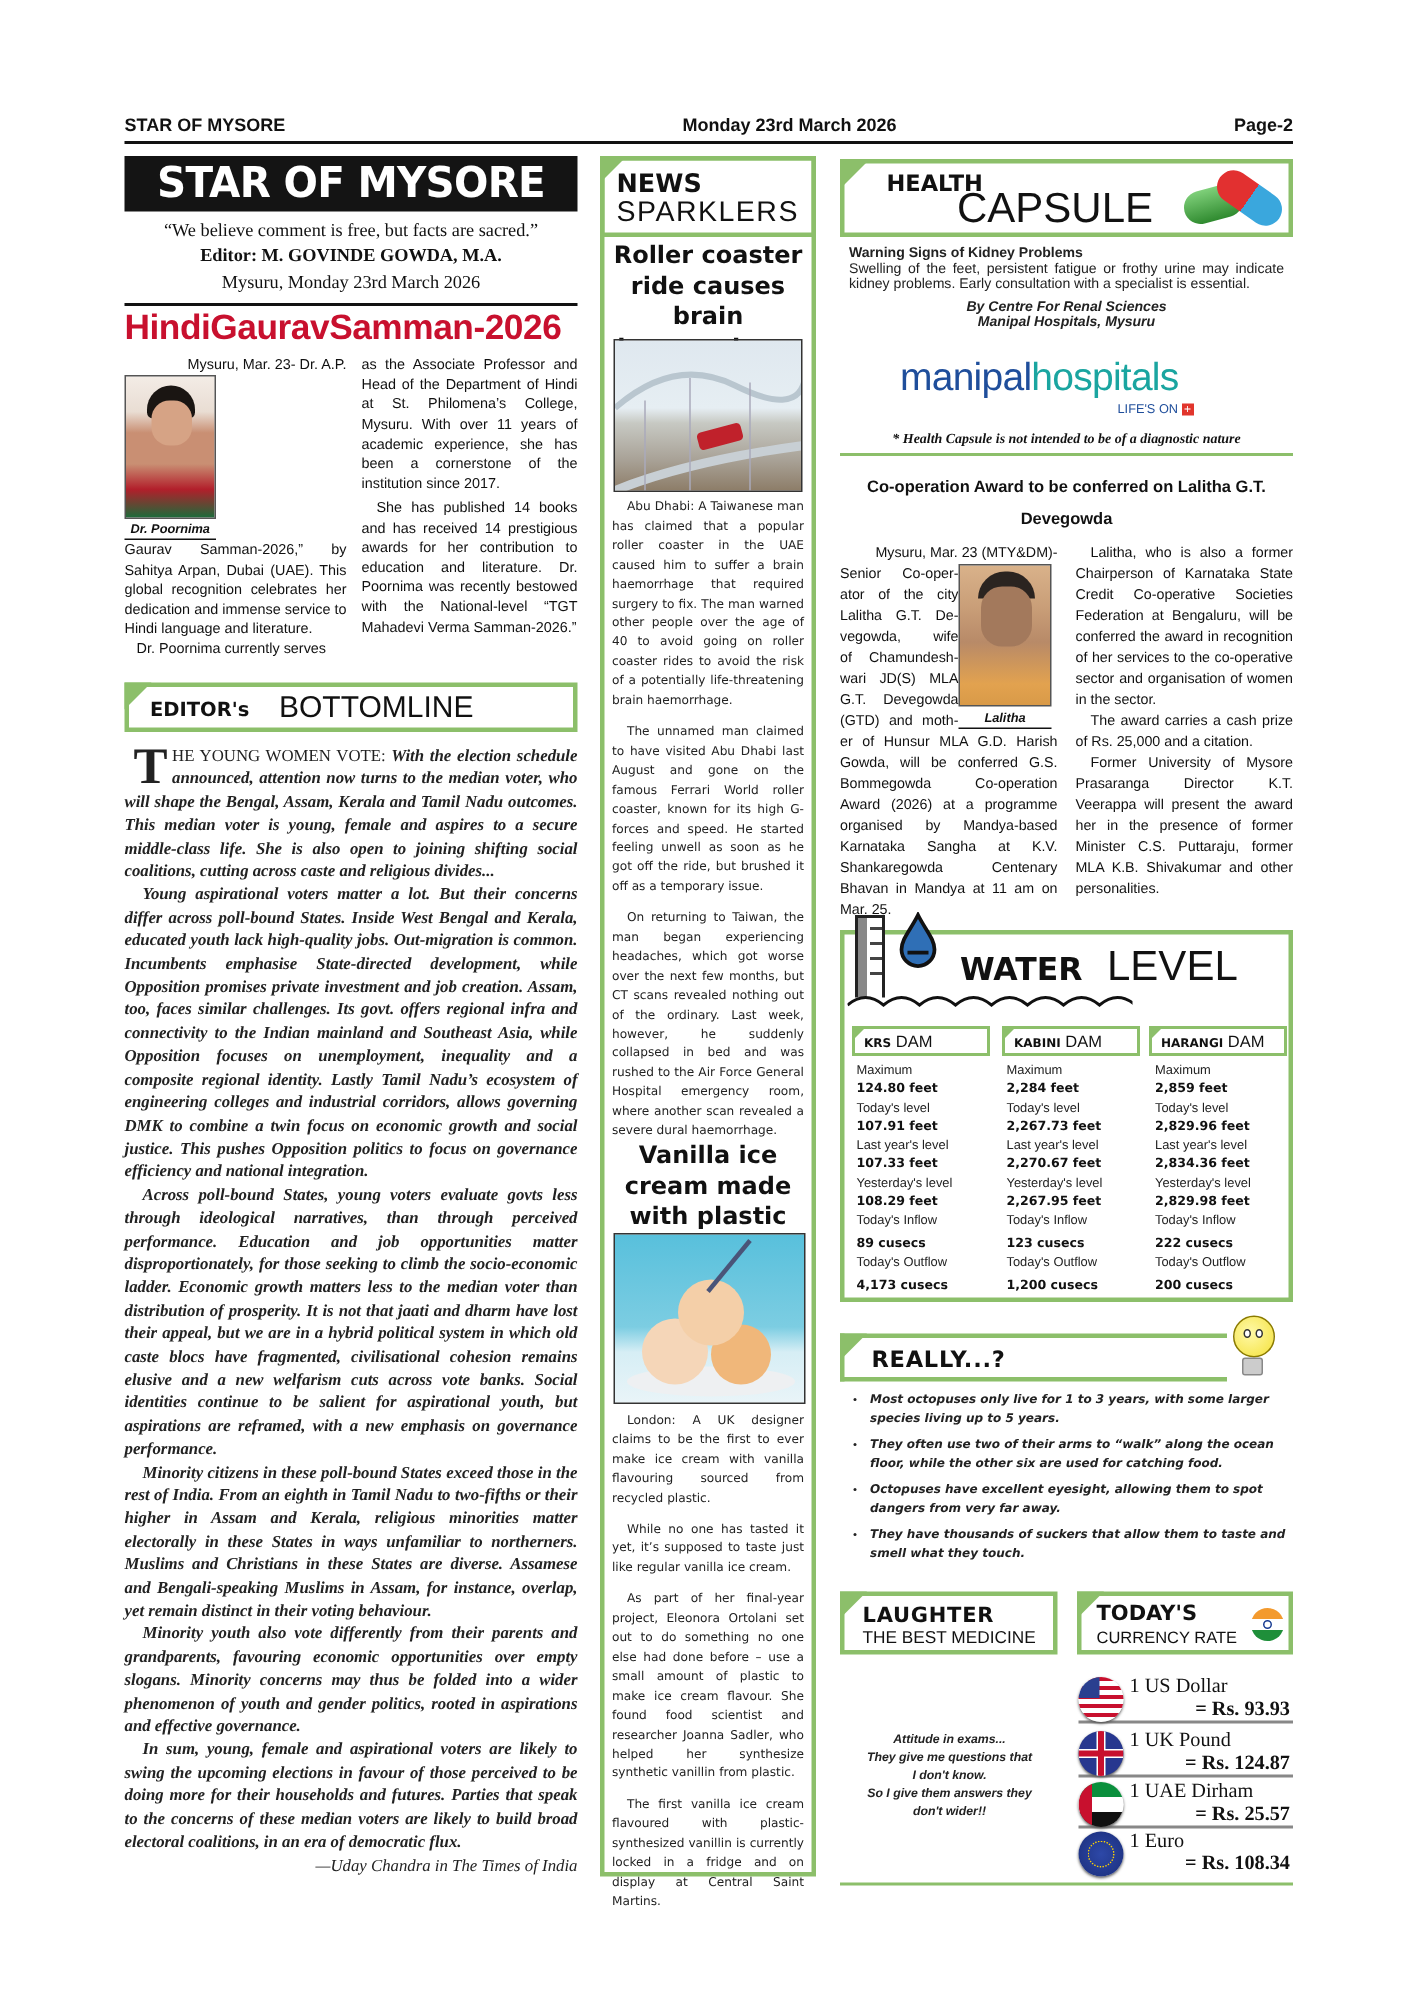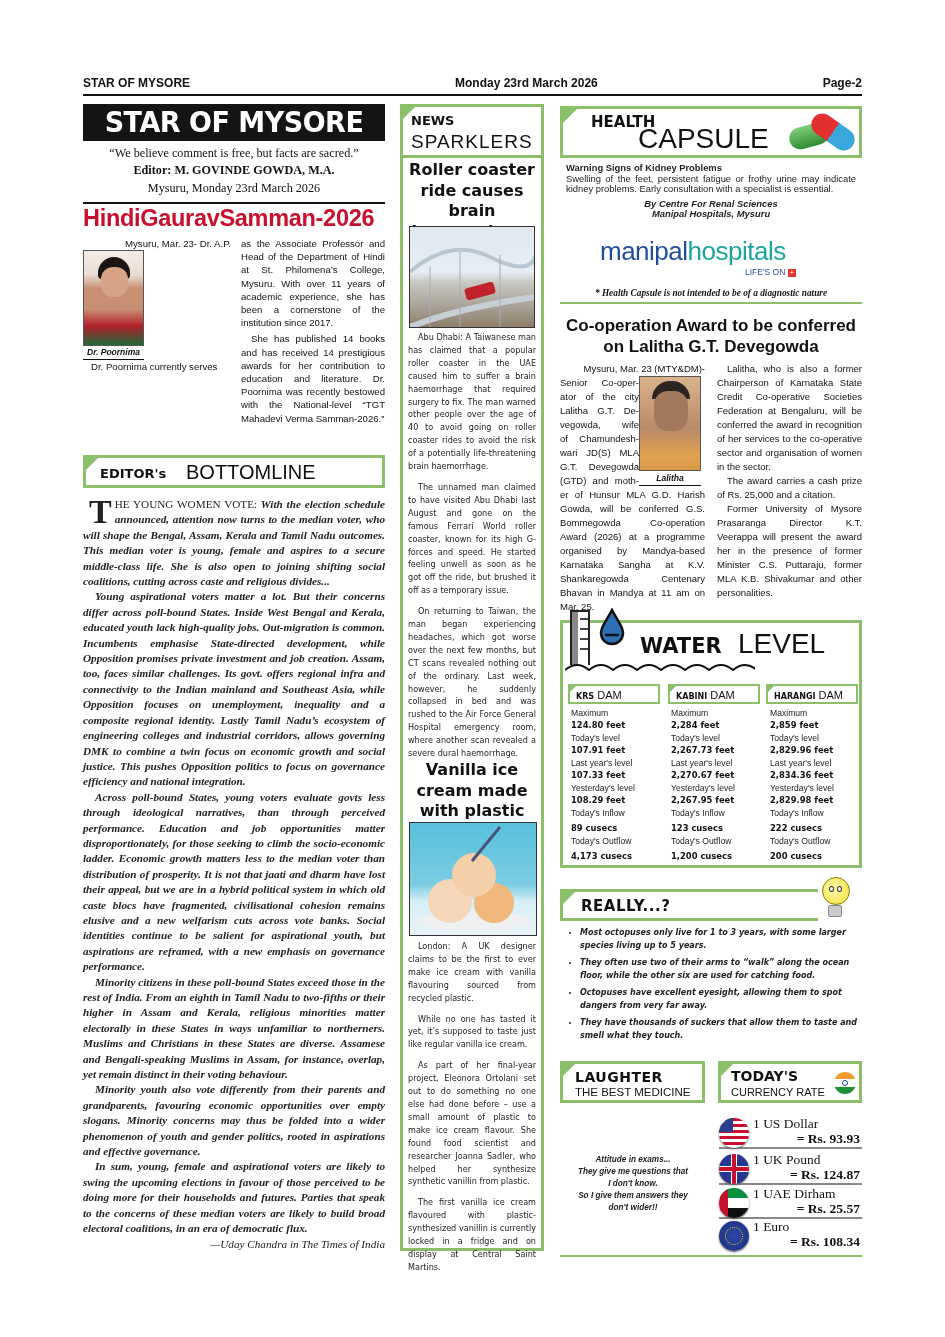--- a/index.html
+++ b/index.html
@@ -51,20 +51,21 @@
   <div style="text-align:right">Mysuru, Mar. 23- Dr. A.P.</div>
   <div style="display:flex">
     <div style="width:64px;flex:none">
       <div style="width:61px;height:96px;border:1px solid #555;background:linear-gradient(180deg,#f3ece6 0%,#e9ddd3 25%,#c98f73 40%,#c98f73 62%,#b21f2b 80%,#1d6b3a 100%);position:relative;overflow:hidden">
         <div style="position:absolute;left:14px;top:6px;width:32px;height:22px;background:#1a1512;border-radius:16px 16px 4px 4px"></div>
         <div style="position:absolute;left:17px;top:16px;width:27px;height:30px;background:#d6a385;border-radius:12px"></div>
       </div>
       <div style="font-size:8.5px;font-style:italic;font-weight:bold;text-align:center;border-bottom:1px solid #111;width:61px">Dr. Poornima</div>
     </div>
   </div>
+  <p>Gaurav Samman-2026,” by Sahitya Arpan, Dubai (UAE). This global recognition celebrates her dedication and immense service to Hindi language and literature.</p>
   <p style="text-indent:8px">Dr. Poornima currently serves</p>
 </div>
 <div class="abs col-text" style="left:241px;top:237px;width:144px">
   <p>as the Associate Professor and Head of the Department of Hindi at St. Philomena’s College, Mysuru. With over 11 years of academic experience, she has been a cornerstone of the institution since 2017.</p>
   <p style="text-indent:10px;margin-top:3px">She has published 14 books and has received 14 prestigious awards for her contribution to education and literature. Dr. Poornima was recently bestowed with the National-level “TGT Mahadevi Verma Samman-2026.”</p>
 </div>
 
 <div class="abs green-box" style="left:83px;top:455px;width:302px;height:33px">
   <div class="tri"></div>
   <span style="position:absolute;left:14px;top:8px;font-family:'DejaVu Sans',sans-serif;font-weight:900;font-size:13px">EDITOR's</span>
@@ -81,21 +82,21 @@
   <p>Across poll-bound States, young voters evaluate govts less through ideological narratives, than through perceived performance. Education and job opportunities matter disproportionately, for those seeking to climb the socio-economic ladder. Economic growth matters less to the median voter than distribution of prosperity. It is not that jaati and dharm have lost their appeal, but we are in a hybrid political system in which old caste blocs have fragmented, civilisational cohesion remains elusive and a new welfarism cuts across vote banks. Social identities continue to be salient for aspirational youth, but aspirations are reframed, with a new emphasis on governance performance.</p>
   <p>Minority citizens in these poll-bound States exceed those in the rest of India. From an eighth in Tamil Nadu to two-fifths or their higher in Assam and Kerala, religious minorities matter electorally in these States in ways unfamiliar to northerners. Muslims and Christians in these States are diverse. Assamese and Bengali-speaking Muslims in Assam, for instance, overlap, yet remain distinct in their voting behaviour.</p>
   <p>Minority youth also vote differently from their parents and grandparents, favouring economic opportunities over empty slogans. Minority concerns may thus be folded into a wider phenomenon of youth and gender politics, rooted in aspirations and effective governance.</p>
   <p>In sum, young, female and aspirational voters are likely to swing the upcoming elections in favour of those perceived to be doing more for their households and futures. Parties that speak to the concerns of these median voters are likely to build broad electoral coalitions, in an era of democratic flux.</p>
   <div style="text-align:right;font-weight:normal">—Uday Chandra in The Times of India</div>
 </div>
 
 <div class="abs" style="left:400px;top:104px;width:144px;height:1147px;border:3px solid #8cbf6a"></div>
 <div class="abs" style="left:400px;top:104px;width:144px;height:54px;border:3px solid #8cbf6a">
   <div class="tri"></div>
-  <div style="position:absolute;left:8px;top:6px;font-family:'DejaVu Sans',sans-serif;font-weight:900;font-size:13px">NEWS</div>
+  <div style="position:absolute;left:8px;top:6px;font-family:'DejaVu Sans',sans-serif;font-weight:900;font-size:17px">NEWS</div>
   <div style="position:absolute;left:8px;top:24px;font-size:19px;letter-spacing:1px">SPARKLERS</div>
 </div>
 
 <div class="abs news-head" style="left:405px;top:160px;width:134px">Roller coaster ride causes brain haemorrhage</div>
 <div class="abs" style="left:409px;top:226px;width:126px;height:102px;border:1px solid #333;background:linear-gradient(180deg,#dfe8ef 0%,#e6eef3 45%,#c7c9c3 55%,#a8a196 80%,#8d7d68 100%);overflow:hidden">
   <svg width="126" height="102" viewBox="0 0 126 102">
     <path d="M0 45 Q40 10 80 30 T126 28" stroke="#b9c6cf" stroke-width="4" fill="none"></path>
     <path d="M0 100 Q50 80 126 70" stroke="#c8cfd4" stroke-width="6" fill="none"></path>
     <rect x="55" y="58" width="30" height="12" rx="3" fill="#c0212b" transform="rotate(-15 70 64)"></rect>
     <line x1="20" y1="40" x2="20" y2="100" stroke="#aab" stroke-width="1"></line>
@@ -144,21 +145,21 @@
 <div class="abs" style="left:600px;top:236px;width:220px;font-size:26px;letter-spacing:-0.5px">
   <span style="color:#1f4e9b">manipal</span><span style="color:#1aa5a0">hospitals</span>
 </div>
 <div class="abs" style="left:745px;top:267px;font-size:8.5px;color:#1f4e9b">
   <span>LIFE'S ON</span>
   <span style="display:inline-block;width:8px;height:8px;background:#e1352c;color:#fff;font-size:8px;line-height:8px;text-align:center;vertical-align:middle">+</span>
 </div>
 <div class="abs serif" style="left:560px;top:288px;width:302px;text-align:center;font-style:italic;font-weight:bold;font-size:9.3px">* Health Capsule is not intended to be of a diagnostic nature</div>
 <div class="abs" style="left:560px;top:302px;width:302px;height:2px;background:#8cbf6a"></div>
 
-<div class="abs" style="left:556px;top:315px;width:310px;text-align:center;font-weight:bold;font-size:17px;line-height:21px">Co-operation Award to be conferred on Lalitha G.T. Devegowda</div>
+<div class="abs" style="left:556px;top:315px;width:310px;text-align:center;font-weight:bold;font-size:11px;line-height:21px">Co-operation Award to be conferred on Lalitha G.T. Devegowda</div>
 <div class="abs col-text" style="left:560px;top:362px;width:145px;font-size:9.5px;line-height:14px">
   <div style="text-align:right">Mysuru, Mar. 23 (MTY&amp;DM)-</div>
   <div style="display:flex">
     <div style="flex:1;text-align:justify;text-align-last:justify">
       <div>Senior Co-oper-</div>
       <div>ator of the city</div>
       <div>Lalitha G.T. De-</div>
       <div>vegowda, wife</div>
       <div>of Chamundesh-</div>
       <div>wari JD(S) MLA</div>

